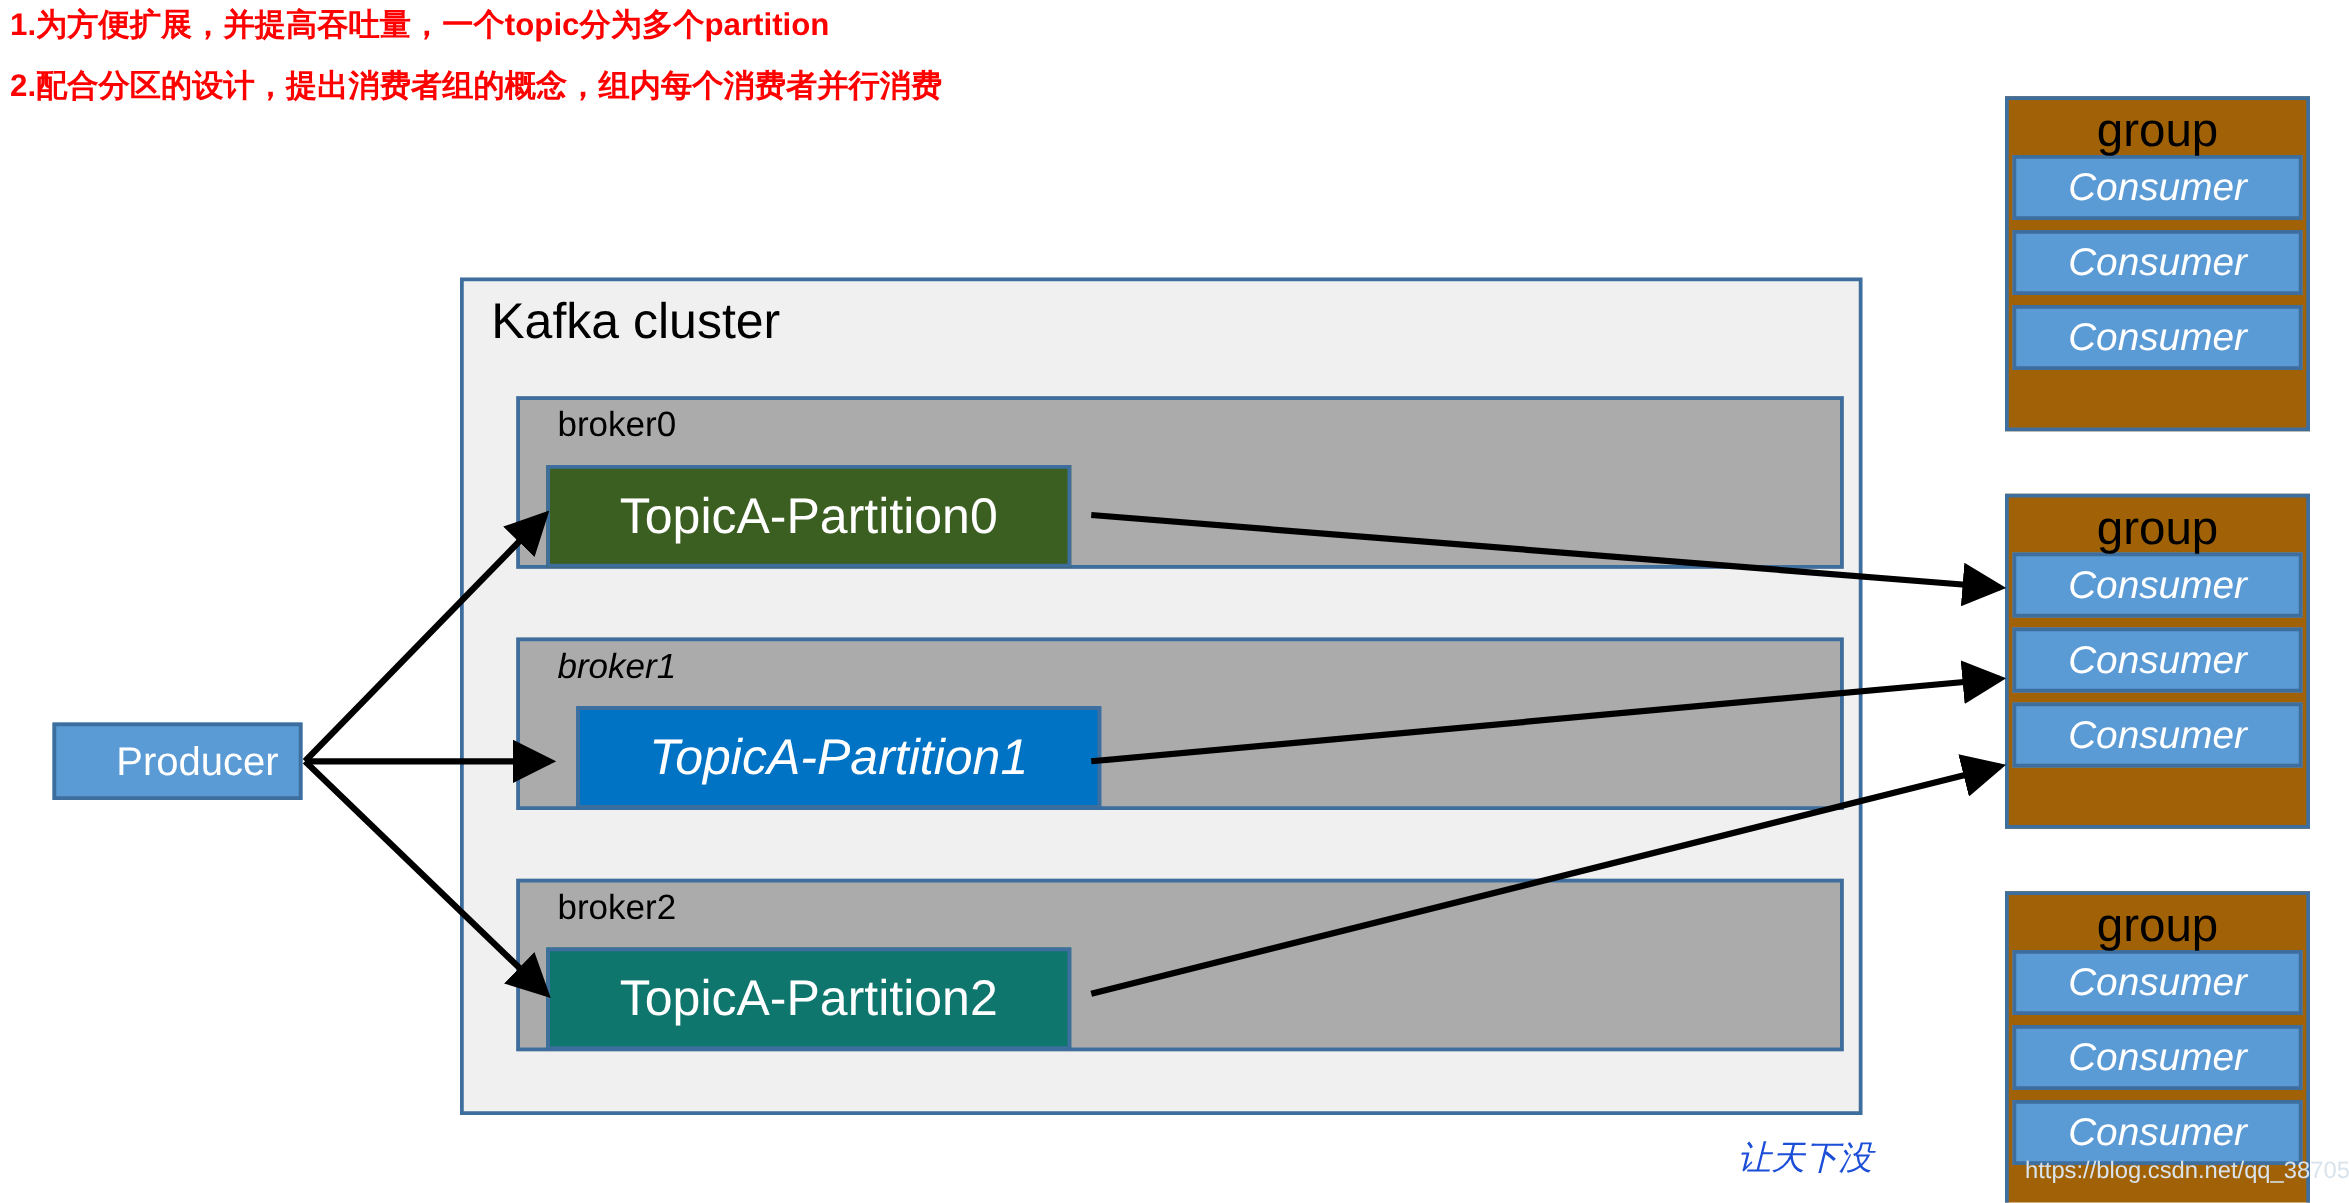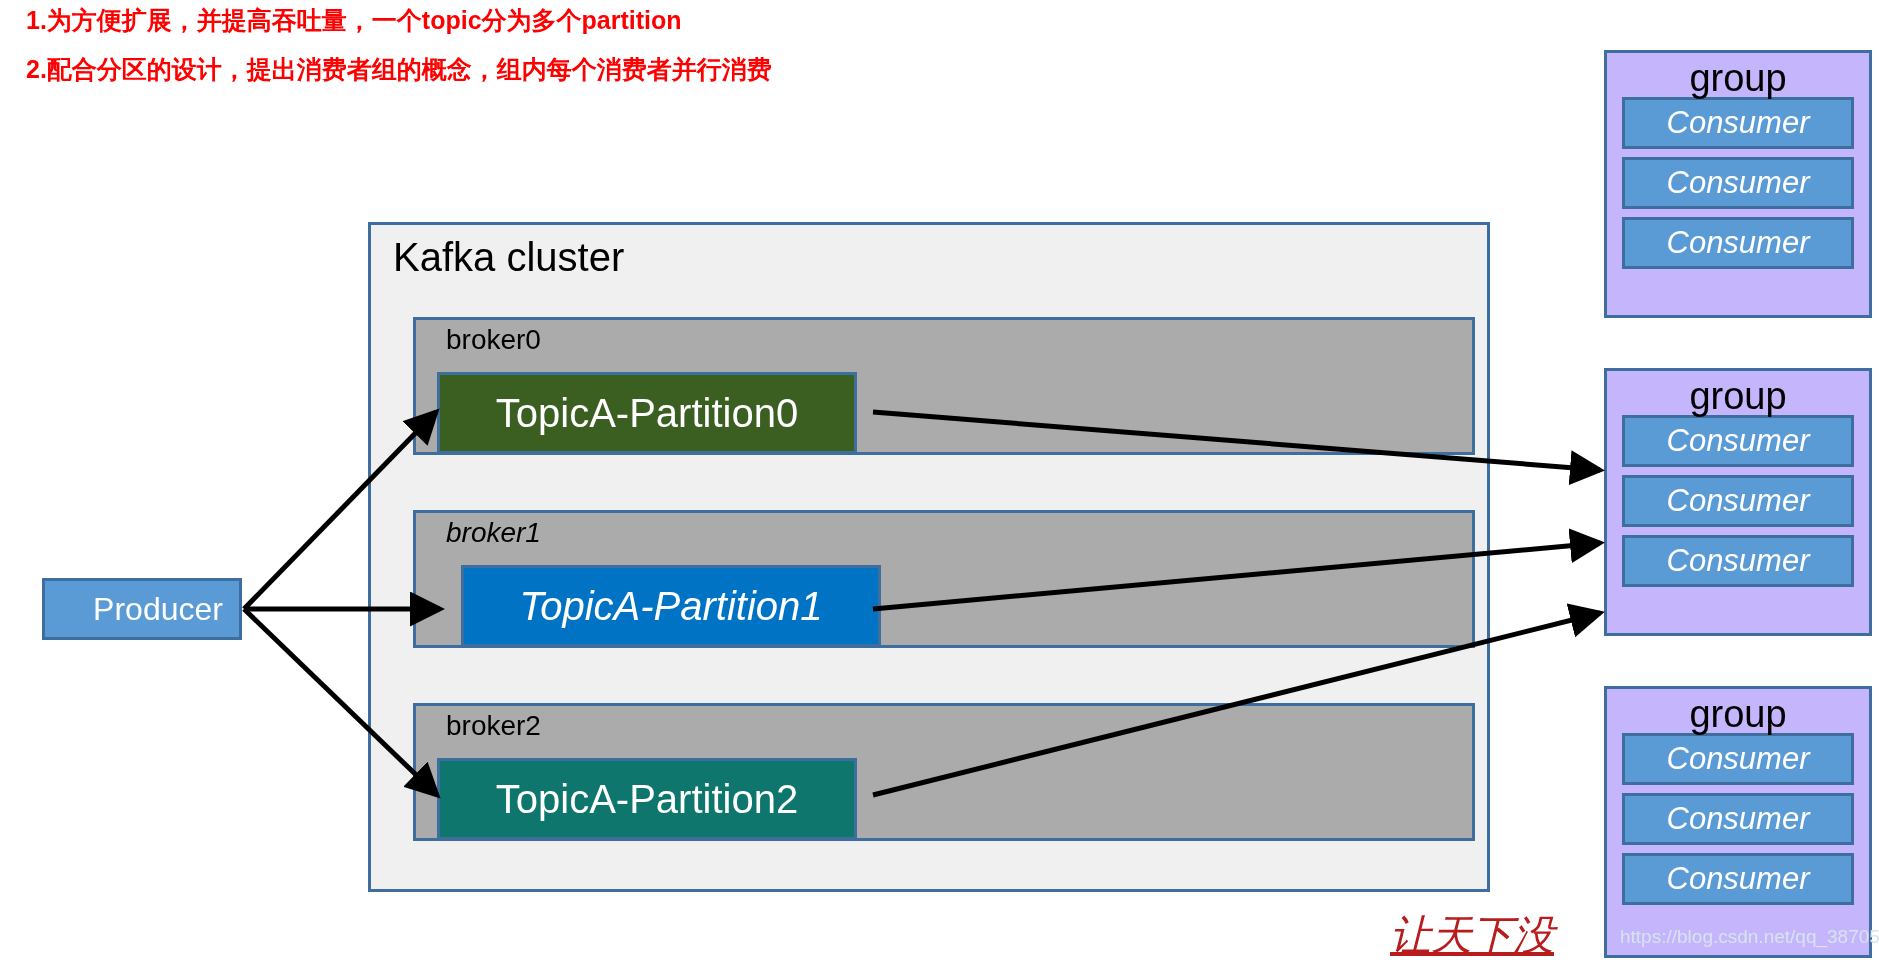--- a/index.html
+++ b/index.html
@@ -1,20 +1,20 @@
 <!DOCTYPE html>
 <html><head>
 <meta charset="utf-8">
 <style>
   html,body{margin:0;padding:0;background:#ffffff;}
   body{width:1879px;height:962px;position:relative;overflow:hidden;
        font-family:"Liberation Sans","DejaVu Sans",sans-serif;}
 
   
-  #notes{position:absolute;left:26px;top:8px;width:1300px;}
+  #notes{position:absolute;left:8px;top:8px;width:1300px;}
   .note-line{color:#FF0000;font-weight:bold;font-size:25px;line-height:1.0;
              margin:0 0 24px 0;white-space:nowrap;letter-spacing:0px;}
 
   
   #cluster{position:absolute;left:368px;top:222px;width:1122px;height:670px;
            background:#F0F0F0;border:3px solid #3E6E9E;box-sizing:border-box;}
   #cluster-title{position:absolute;left:22px;top:12px;font-size:40px;color:#000;
                  line-height:1;white-space:nowrap;}
 
   .broker{position:absolute;left:42px;width:1062px;height:138px;
@@ -30,40 +30,40 @@
              display:flex;align-items:center;justify-content:center;
              color:#FFFFFF;font-size:40px;white-space:nowrap;}
 
   
   #producer{position:absolute;left:42px;top:578px;width:200px;height:62px;
             background:#5B9BD5;border:3px solid #3E6E9E;box-sizing:border-box;
             display:flex;align-items:center;justify-content:center;
             color:#FFFFFF;font-size:32px;padding-left:32px;}
 
   
-  .group{position:absolute;left:1604px;width:268px;
-         background:#c4b5fd;border:3px solid #3E6E9E;box-sizing:border-box;}
+  .group{position:absolute;left:1604px;width:244px;
+         background:#a16207;border:3px solid #3E6E9E;box-sizing:border-box;margin-top:27px;}
   #group0{top:50px;height:268px;}
   #group1{top:368px;height:268px;}
   #group2{top:686px;height:272px;}
   .group-title{text-align:center;font-size:38px;color:#000;line-height:1;
                padding-top:6px;height:44px;box-sizing:border-box;}
   .consumer{margin:0 auto 8px auto;width:232px;height:52px;
             background:#5B9BD5;border:3px solid #3E6E9E;box-sizing:border-box;
             display:flex;align-items:center;justify-content:center;
             color:#FFFFFF;font-size:31px;white-space:nowrap;font-style:italic;}
 
   
   #arrows{position:absolute;left:0;top:0;width:1879px;height:962px;
           pointer-events:none;}
 
   
-  #wm-cn{position:absolute;left:1390px;top:908px;font-size:41px;
-         color:#b91c1c;font-family:"Liberation Serif","DejaVu Serif",serif;
-         font-style:italic;white-space:nowrap;text-decoration:underline;}
+  #wm-cn{position:absolute;left:1390px;top:908px;font-size:27px;
+         color:#1d4ed8;font-family:"Liberation Serif","DejaVu Serif",serif;
+         font-style:italic;white-space:nowrap;}
   #wm-url{position:absolute;left:1620px;top:926px;font-size:19px;
           color:#D8E3EC;white-space:nowrap;}
 </style>
 </head>
 <body>
 
 <div id="notes">
   <p class="note-line">1.为方便扩展，并提高吞吐量，一个topic分为多个partition</p>
   <p class="note-line">2.配合分区的设计，提出消费者组的概念，组内每个消费者并行消费</p>
 </div>

